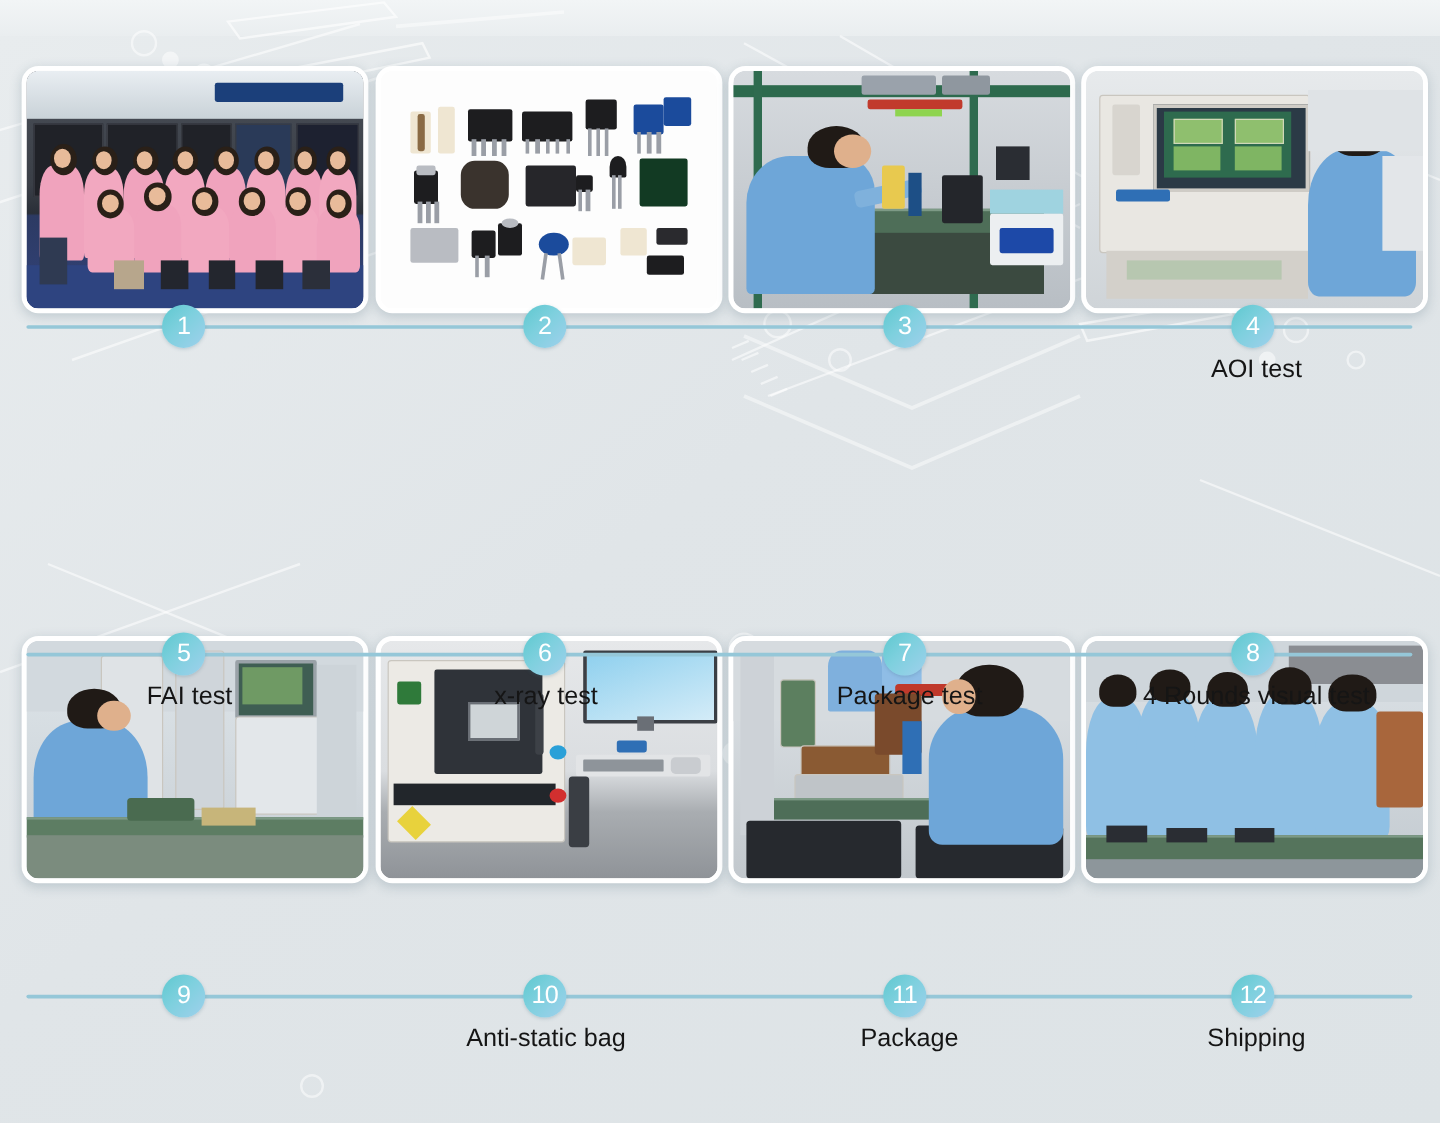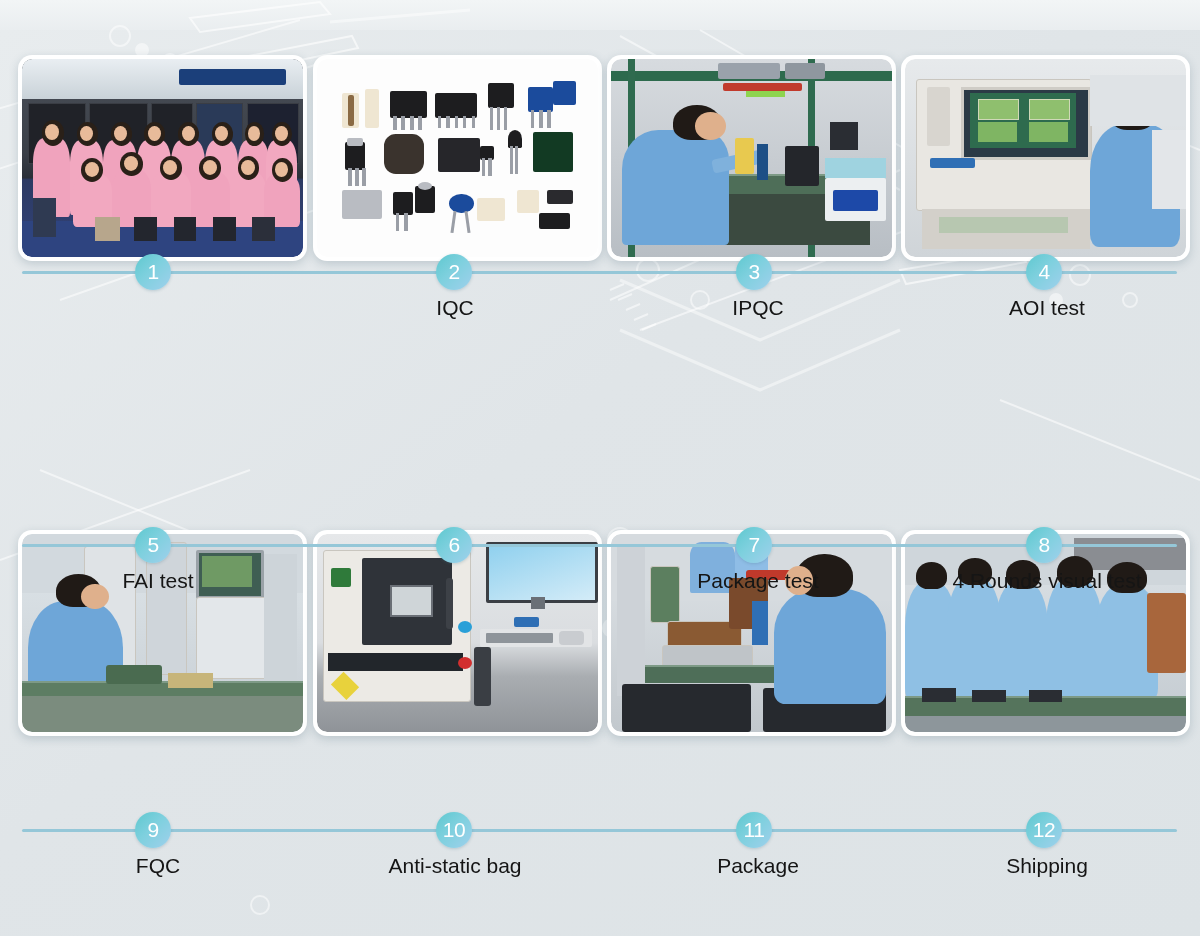--- a/index.html
+++ b/index.html
@@ -333,22 +333,20 @@
       </div>
     </div>
   </div>
 
   <div class="axis ax1">
     <div class="line"></div>
     <div class="num p0">1</div>
     <div class="num p1">2</div>
     <div class="num p2">3</div>
     <div class="num p3">4</div>
-    <div class="lbl l1">IQC</div>
-    <div class="lbl l2">IPQC</div>
     <div class="lbl l3">AOI test</div>
   </div>
 
   <div class="row row2 cards">
 
     <div class="card c0">
       <div class="inner">
         <div class="ph">
           <div class="w-bg" style="background:linear-gradient(180deg,#dfe6ea,#c7ced4)"></div>
           <div class="f" style="left:0;top:0;width:100%;height:30%;background:#d2d9de"></div>
@@ -444,29 +442,29 @@
     </div>
   </div>
 
   <div class="axis ax2">
     <div class="line"></div>
     <div class="num p0">5</div>
     <div class="num p1">6</div>
     <div class="num p2">7</div>
     <div class="num p3">8</div>
     <div class="lbl l0">FAI test</div>
+    <div class="lbl l1">x-ray test</div>
     <div class="lbl l2">Package test</div>
     <div class="lbl l3">4 Rounds visual test</div>
   </div>
 
   <div class="axis ax3">
     <div class="line"></div>
     <div class="num p0">9</div>
     <div class="num p1">10</div>
     <div class="num p2">11</div>
     <div class="num p3">12</div>
-    <div class="lbl l0">FQC</div>
     <div class="lbl l1">Anti-static bag</div>
     <div class="lbl l2">Package</div>
     <div class="lbl l3">Shipping</div>
   </div>
 
 </div>
 
 </body></html>

